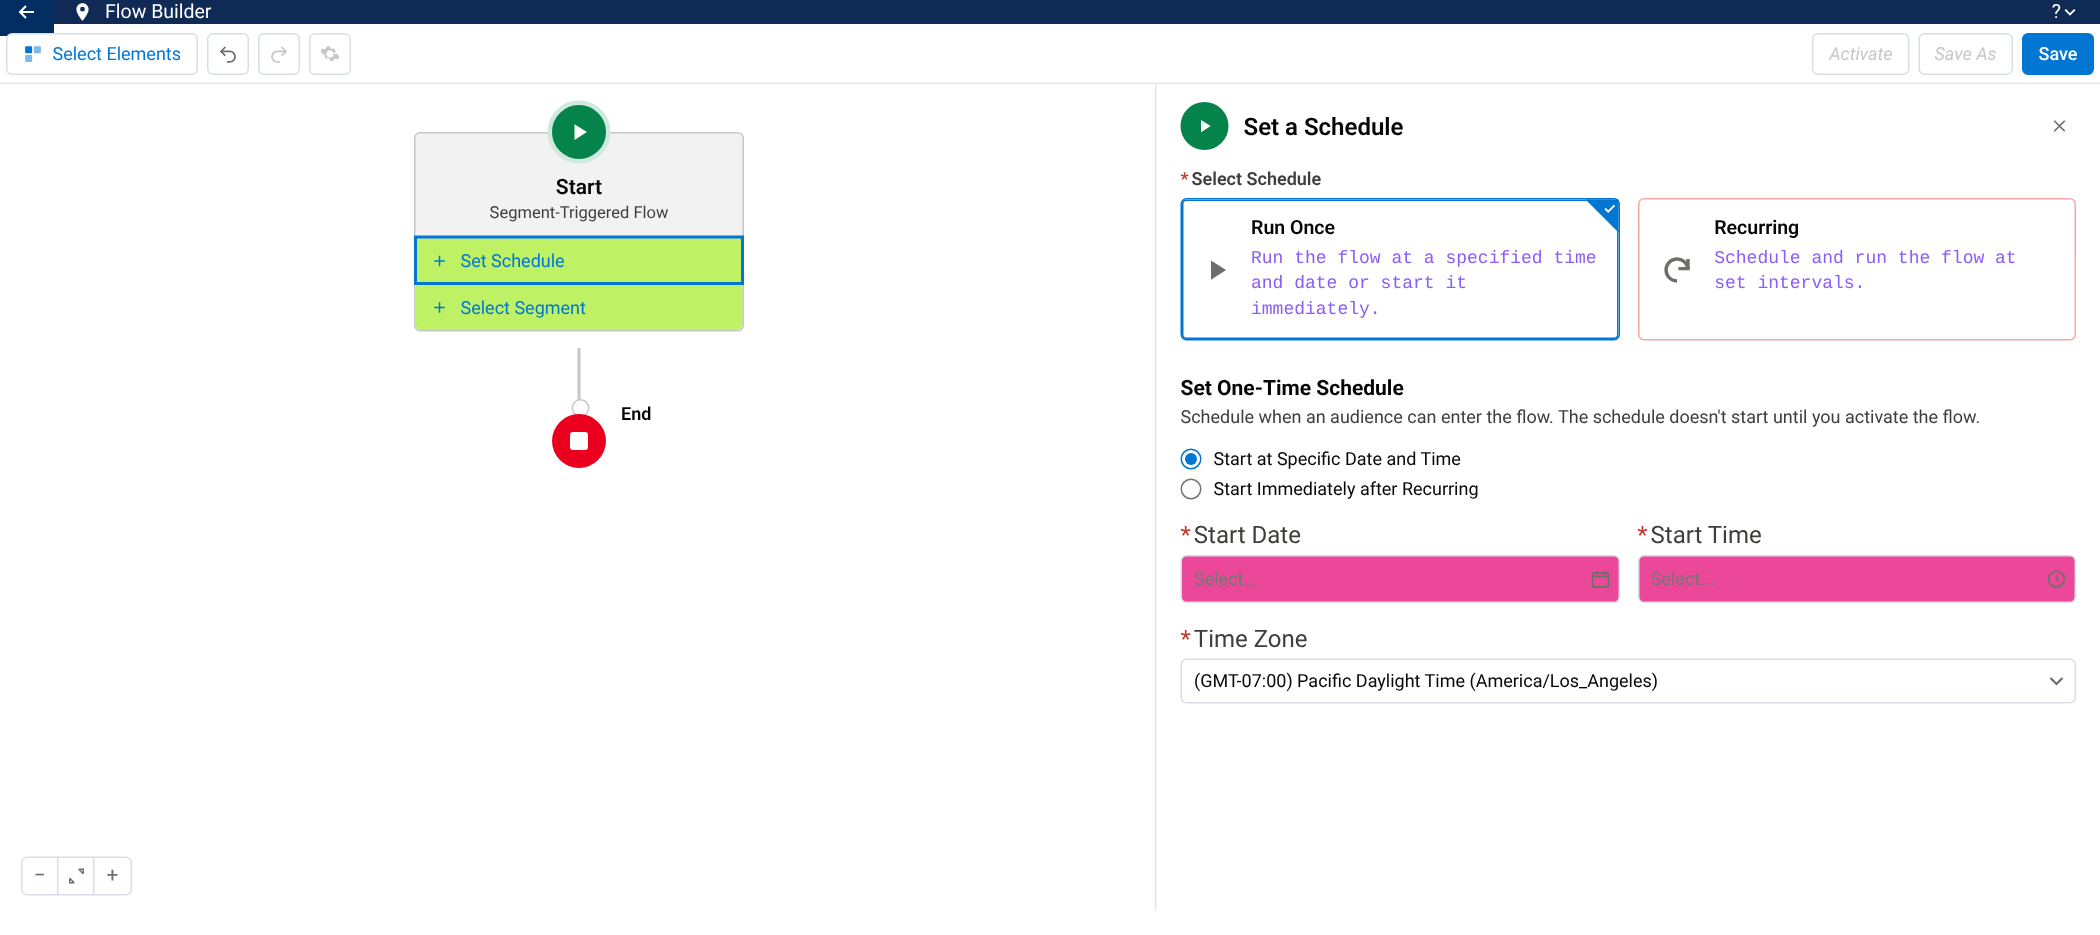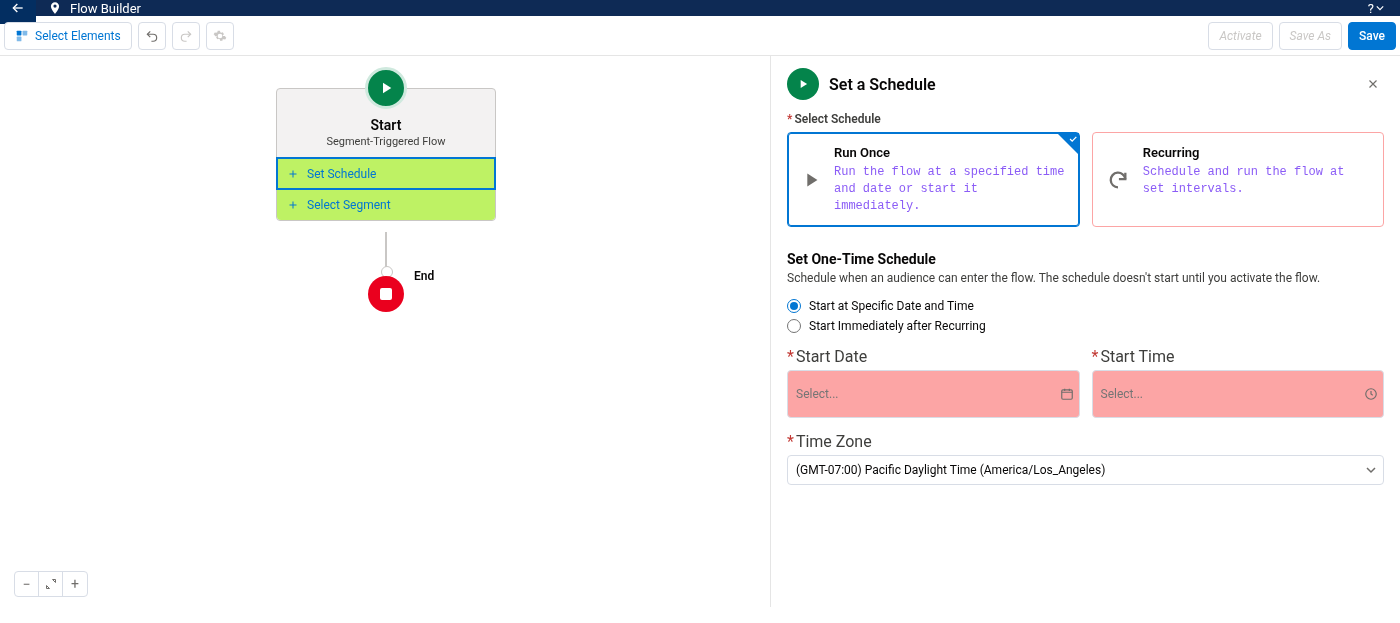--- a/index.html
+++ b/index.html
@@ -72,21 +72,21 @@
 
   .radio-row { display:flex; align-items:center; gap:8px; font-size:12px; color:#080707; margin-bottom:6px; cursor:pointer;}
   .radio { width:14px; height:14px; border:1px solid #747474; border-radius:50%; display:inline-flex; align-items:center; justify-content:center;}
   .radio.checked { border-color:#0176d3;}
   .radio.checked::after{content:""; width:8px; height:8px; background:#0176d3; border-radius:50%;}
 
   .field-row { display:flex; gap:12px; margin-top:14px;}
   .field { flex:1; display:flex; flex-direction:column; gap:4px;}
   .field-label { font-size:16px; color:#3e3e3c;}
   .input-wrap { position:relative; }
-  .text-input { width:100%; height:48px; border:1px solid #d8dde6; border-radius:4px; padding:0 28px 0 8px; font-size:12px; color:#3e3e3c; background:#fca5a5;}
+  .text-input { width:100%; height:32px; border:1px solid #d8dde6; border-radius:4px; padding:0 28px 0 8px; font-size:12px; color:#3e3e3c; background:#ec4899;}
   .input-icon { position:absolute; right:6px; top:50%; transform:translateY(-50%); color:#706e6b; pointer-events:none;}
   .select-wrap { position:relative;}
   .select-display { width:100%; height:30px; border:1px solid #d8dde6; border-radius:4px; padding:0 24px 0 8px; font-size:12px; color:#080707; background:#fff; display:flex; align-items:center; cursor:pointer;}
   .select-caret { position:absolute; right:8px; top:50%; transform:translateY(-50%); color:#706e6b;}
 
   svg { display:block; }
 </style>
 </head>
 <body>
 

